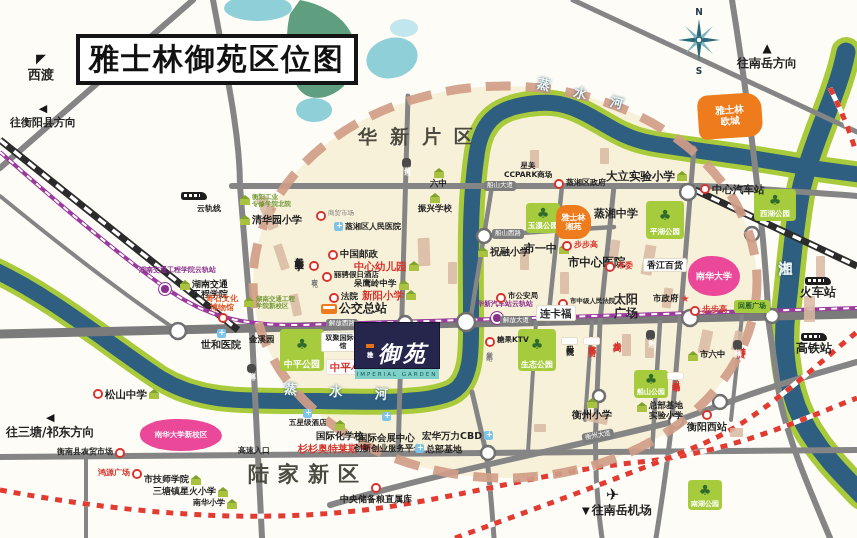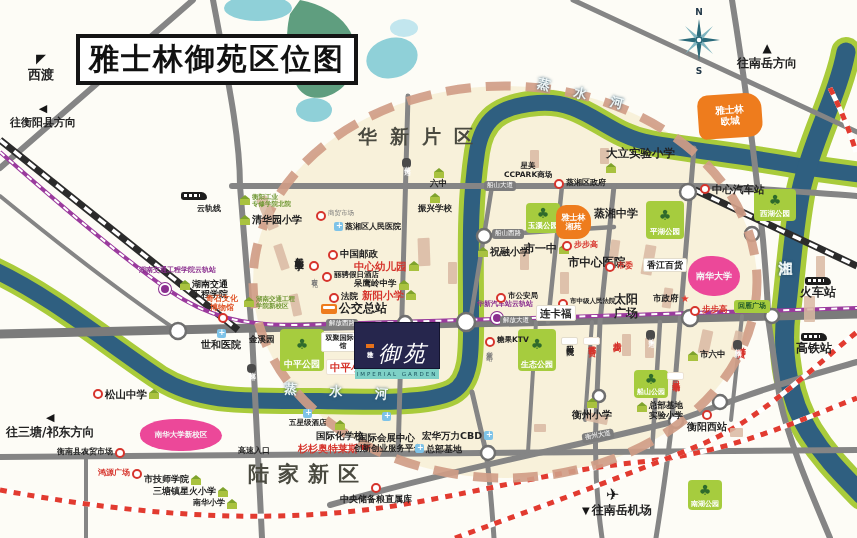--- a/index.html
+++ b/index.html
@@ -54,21 +54,21 @@
   .ico-arrow-nw::before{content:'◤';font-size:13px;color:#161616;line-height:1;}
   
   .bldg{position:absolute;background:#d9b9a2;opacity:.85;z-index:4;border-radius:1px;}
   
   #title{position:absolute;left:76px;top:34px;z-index:40;background:#fff;border:4px solid #141414;
          padding:1px 9px;font-size:30px;font-weight:900;letter-spacing:2px;color:#111;}
   #logo{position:absolute;left:354px;top:322px;width:86px;height:47px;background:#26264d;border:1px solid #14142e;
         display:flex;flex-direction:column;z-index:30;box-sizing:border-box;}
   .logo-main{flex:1;display:flex;align-items:center;justify-content:center;gap:4px;}
   .logo-seal{writing-mode:vertical-lr;font-size:6.5px;color:#fff;background:#e8721a;padding:2px 1px;line-height:1;}
-  .logo-name{font-family:"DejaVu Serif",serif;font-style:italic;font-weight:400;font-size:22px;color:#fff;letter-spacing:3px;margin-top:16px;}
+  .logo-name{font-family:"DejaVu Serif",serif;font-style:italic;font-weight:700;font-size:22px;color:#fff;letter-spacing:3px;margin-top:16px;}
   .logo-en{height:10px;background:#7ed0c6;color:#17505c;font-size:5.5px;letter-spacing:2px;text-align:center;line-height:10px;}
   #compass{position:absolute;left:676px;top:8px;z-index:20;width:46px;text-align:center;color:#243a4a;}
   #compass .nl,#compass .sl{font-size:9px;font-weight:700;line-height:1;}
 </style>
 </head>
 <body>
 
 <div id="stage">
 
   <svg id="mapsvg" width="857" height="538" viewBox="0 0 857 538">
@@ -225,21 +225,21 @@
       <div class="poi dark col" style="left: 201px; top: 329px; font-size: 10px;"><span class="ico ico-hosp"></span><span class="lbl">世和医院</span></div>
       <div class="poi dark" style="left: 249px; top: 335px; font-size: 8.5px;"><span class="lbl">金溪园</span></div>
       <div class="poi park" style="left: 280px; top: 329px; font-size: 9px; width: 44px; height: 42px;"><span class="lbl">中平公园</span></div>
       <div class="poi white-box tc" style="left: 321px; top: 332px; font-size: 7px; width: 36px;"><span class="lbl">双聚国际公馆</span></div>
       <div class="poi box-red" style="left: 326px; top: 359px; font-size: 10.5px;"><span class="lbl">中平小学</span></div>
       <div class="poi dark col" style="left: 430px; top: 167px; font-size: 8.5px;"><span class="ico ico-school"></span><span class="lbl">六中</span></div>
       <div class="poi dark col" style="left: 418px; top: 192px; font-size: 8.5px;"><span class="ico ico-school"></span><span class="lbl">振兴学校</span></div>
       <div class="poi dark tc" style="left: 504px; top: 162px; font-size: 7.5px;"><span class="lbl">星美
 CCPARK商场</span></div>
       <div class="poi dark" style="left: 554px; top: 178px; font-size: 8px;"><span class="ico ico-dot"></span><span class="lbl">蒸湘区政府</span></div>
-      <div class="poi dark" style="left: 606px; top: 147px; font-size: 11.5px; flex-direction: column;"><span class="lbl">大立实验小学</span><span class="ico ico-school"></span></div>
+      <div class="poi dark" style="left: 606px; top: 170px; font-size: 11.5px;"><span class="lbl">大立实验小学</span><span class="ico ico-school"></span></div>
       <div class="poi dark" style="left: 700px; top: 183px; font-size: 10.5px;"><span class="ico ico-dot"></span><span class="lbl">中心汽车站</span></div>
       <div class="poi park" style="left: 754px; top: 189px; font-size: 7.5px; width: 42px; height: 32px;"><span class="lbl">西湖公园</span></div>
       <div class="poi park" style="left: 526px; top: 203px; font-size: 7.5px; width: 34px; height: 30px;"><span class="lbl">玉溪公园</span></div>
       <div class="poi orange" style="left: 556px; top: 205px; font-size: 8px; width: 35px; height: 34px;"><span class="lbl">雅士林
 湘苑</span></div>
       <div class="poi dark" style="left: 594px; top: 208px; font-size: 11px;"><span class="lbl">蒸湘中学</span></div>
       <div class="poi park" style="left: 646px; top: 201px; font-size: 7.5px; width: 38px; height: 38px;"><span class="lbl">平湖公园</span></div>
       <div class="poi orange" style="left: 698px; top: 94px; font-size: 9.5px; width: 64px; height: 44px; transform: rotate(-4deg);"><span class="lbl">雅士林
 欧城</span></div>
       <div class="poi dark" style="left: 478px; top: 246px; font-size: 10px;"><span class="ico ico-school"></span><span class="lbl">祝融小学</span></div>

